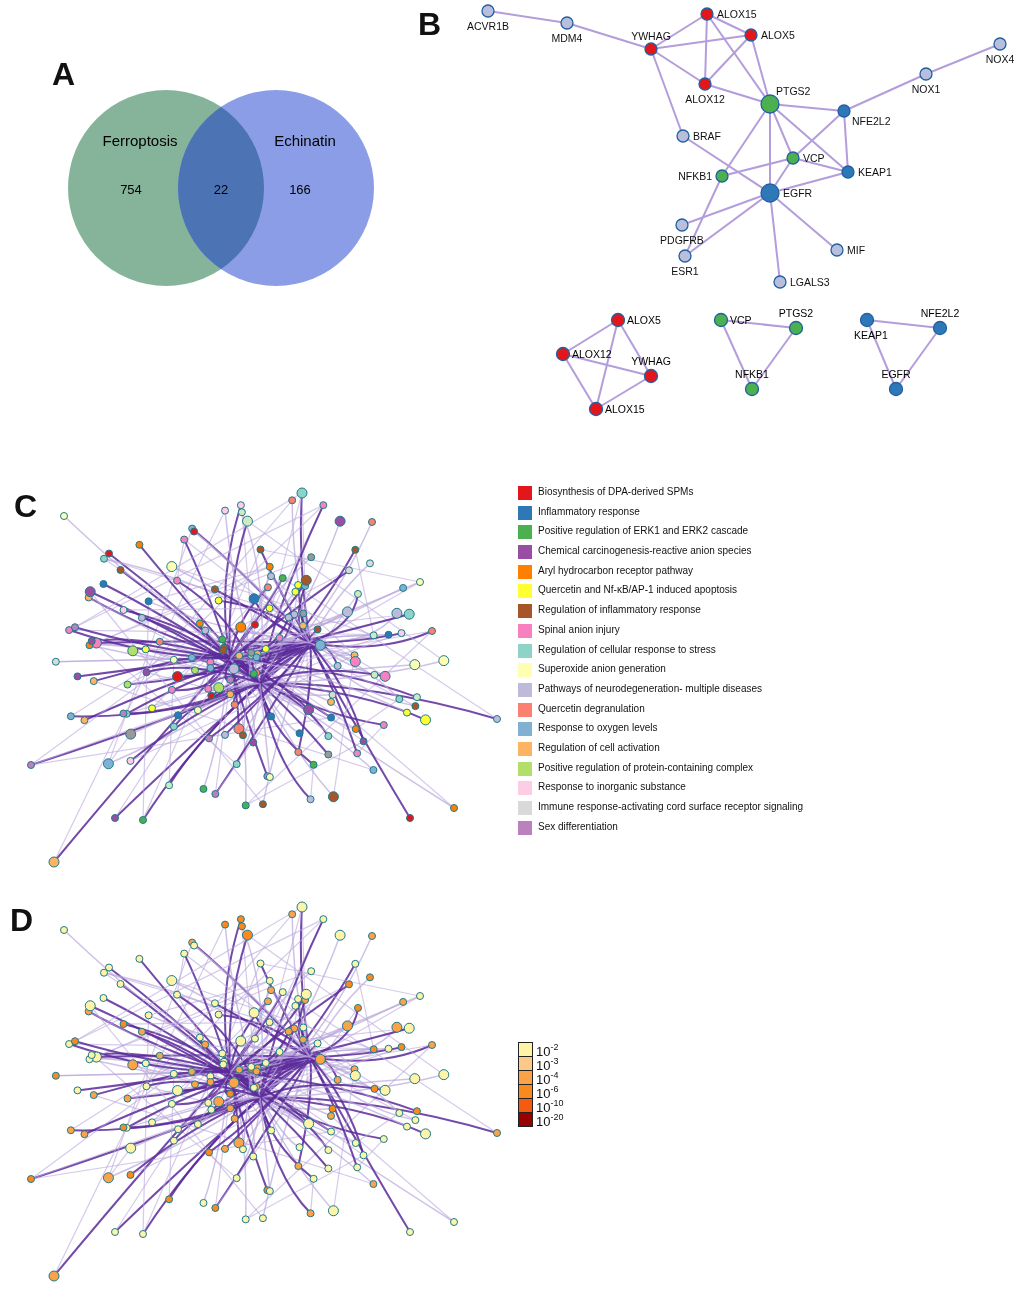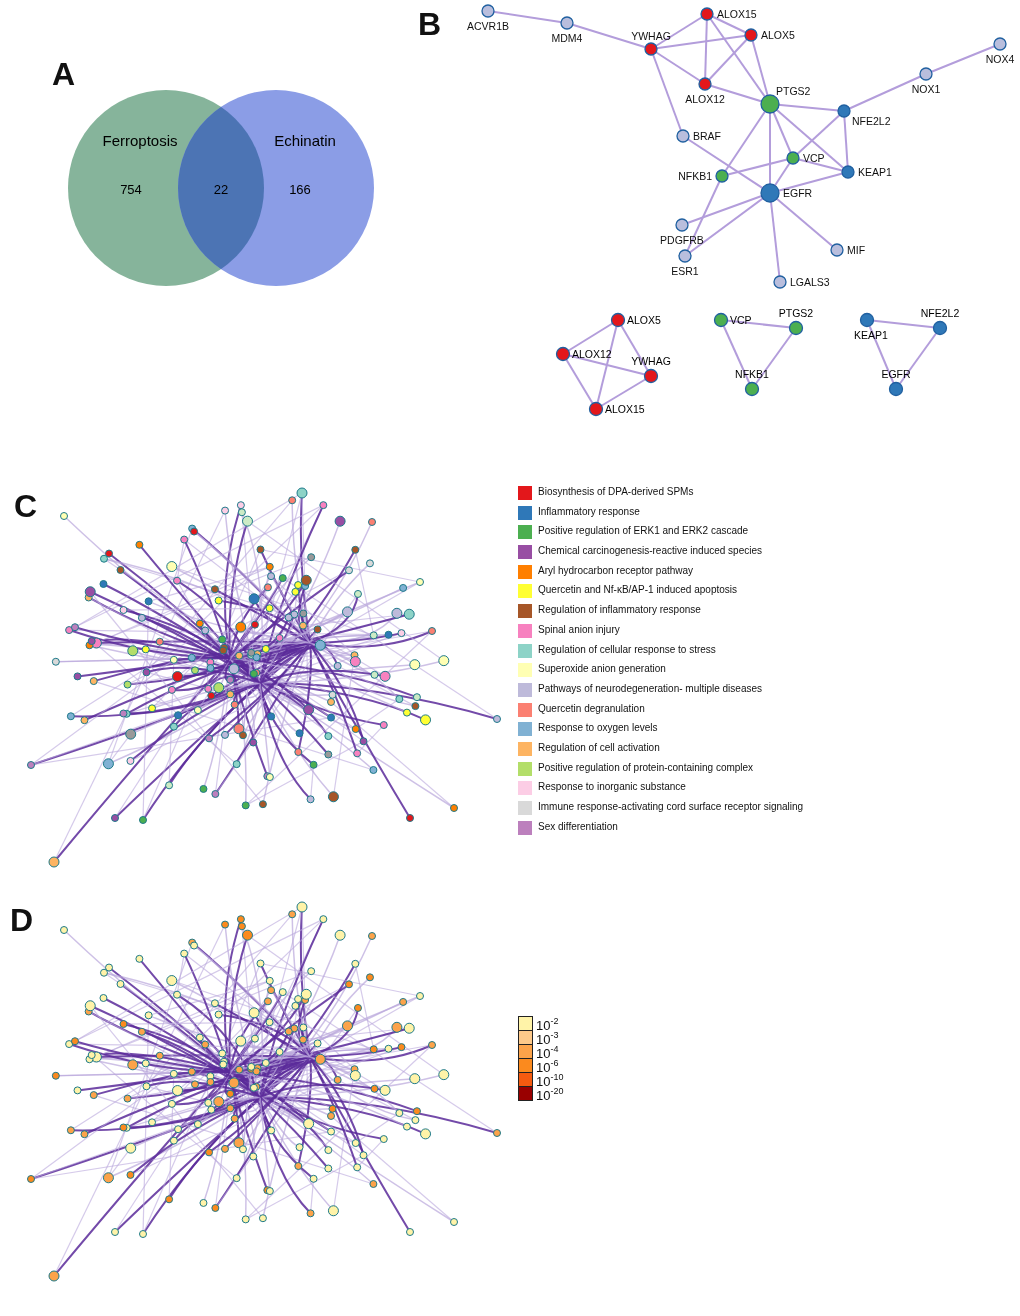--- a/index.html
+++ b/index.html
@@ -2,21 +2,21 @@
 <html><head>
 <meta charset="utf-8">
 <style>
   html,body{margin:0;padding:0;background:#fff;}
   body{width:1020px;height:1316px;position:relative;overflow:hidden;font-family:"Liberation Sans",sans-serif;color:#111;}
   .panel-letter{position:absolute;font-weight:bold;font-size:32px;font-family:"Liberation Sans",sans-serif;}
   svg{position:absolute;left:0;top:0;}
   .legend{position:absolute;left:518px;top:486px;}
   .legend-item{display:flex;height:19.7px;font-size:10px;}
   .swatch{width:14px;height:14px;margin-right:6px;display:inline-block;flex:none;}
-  .scale{position:absolute;left:518px;top:1016px;}
+  .scale{position:absolute;left:518px;top:1042px;}
   .scale-row{display:flex;align-items:center;height:14px;}
   .scale-box{width:13px;height:13px;border:1px solid #222;margin-right:3px;}
   .scale-label{font-size:13px;line-height:13px;}
   .scale-label sup{font-size:9px;vertical-align:6px;}
 </style>
 </head>
 <body>
 
 <div class="panel-letter" style="left:52px;top:56px;">A</div>
 <div class="panel-letter" style="left:418px;top:6px;">B</div>
@@ -978,21 +978,21 @@
     <div class="legend-item">
       <span class="swatch" style="background: rgb(47, 120, 184);"></span>
       <span>Inflammatory response</span>
     </div>
     <div class="legend-item">
       <span class="swatch" style="background: rgb(76, 175, 80);"></span>
       <span>Positive regulation of ERK1 and ERK2 cascade</span>
     </div>
     <div class="legend-item">
       <span class="swatch" style="background: rgb(152, 78, 163);"></span>
-      <span>Chemical carcinogenesis-reactive induced species</span>
+      <span>Chemical carcinogenesis-reactive anion species</span>
     </div>
     <div class="legend-item">
       <span class="swatch" style="background: rgb(255, 127, 0);"></span>
       <span>Aryl hydrocarbon receptor pathway</span>
     </div>
     <div class="legend-item">
       <span class="swatch" style="background: rgb(255, 255, 51);"></span>
       <span>Quercetin and Nf-κB/AP-1 induced apoptosis</span>
     </div>
     <div class="legend-item">

